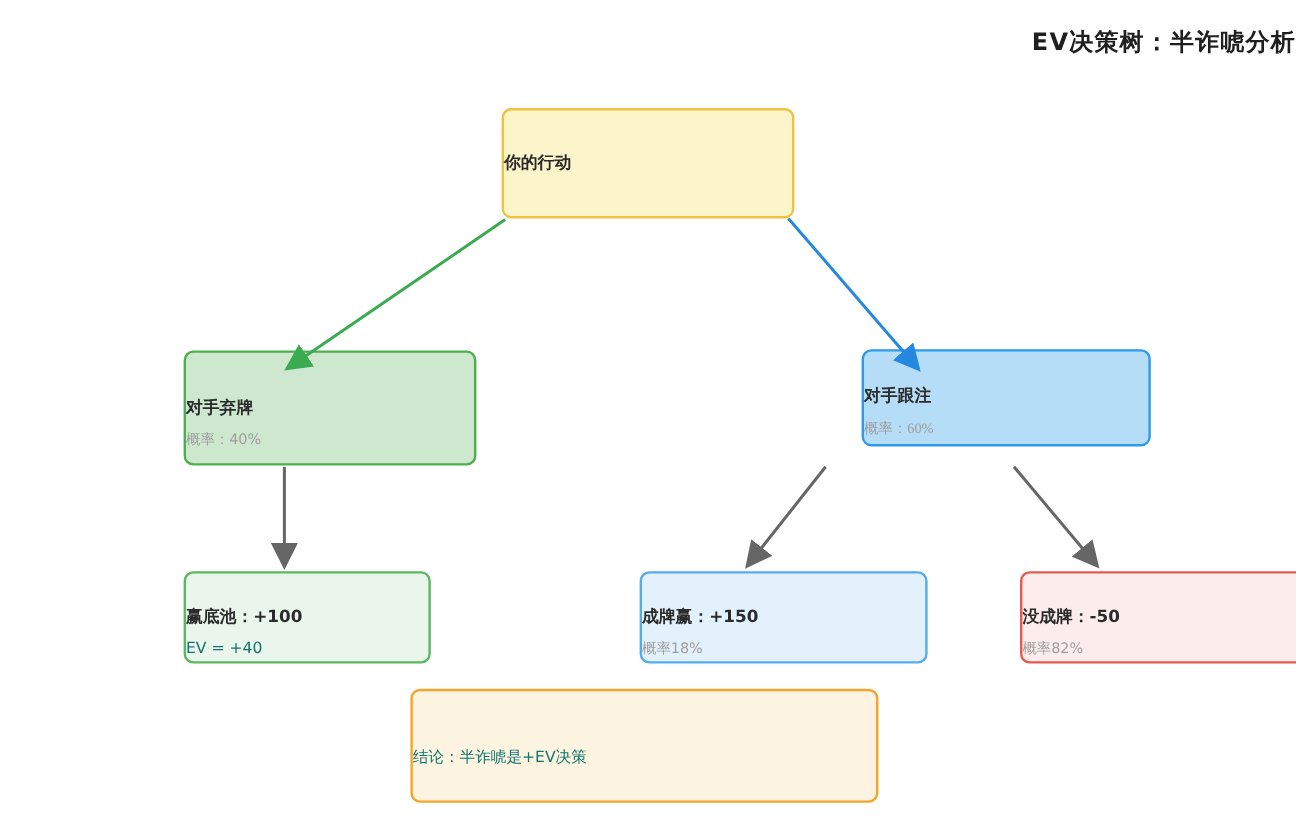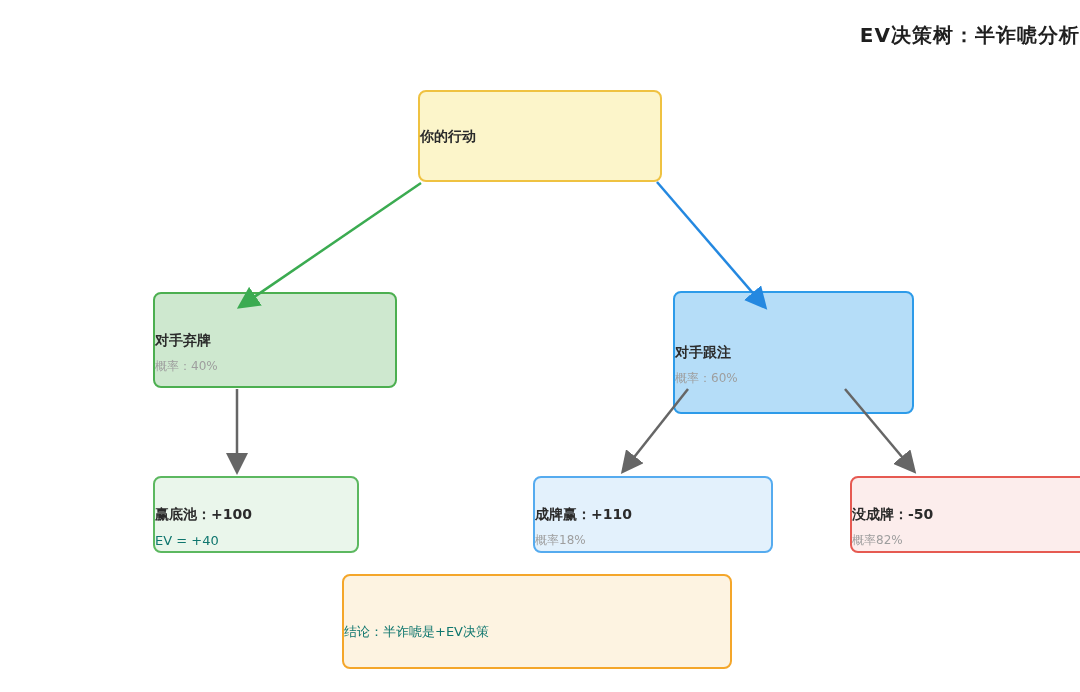--- a/index.html
+++ b/index.html
@@ -53,22 +53,22 @@
 
   #node-action {
     left: 418px; top: 90px; width: 244px; height: 92px;
     background: #fcf5ca; border: 2px solid #efc241;
   }
   #node-fold {
     left: 113px; top: 292px; width: 244px; height: 96px;
     background: #cee8cf; border: 2px solid #4caf50;
   }
   #node-call {
-    left: 633px; top: 291px; width: 241px; height: 123px;
-    background: #b5ddf8; border: 2px solid #2d9be9;
+    left: 678px; top: 291px; width: 241px; height: 81px;
+    background: #b5ddf8; border: 2px solid #2d9be9; font-family: Liberation Serif, serif;
   }
   #node-winpot {
     left: 113px; top: 476px; width: 206px; height: 77px;
     background: #eaf6eb; border: 2px solid #5cb860;
   }
   #node-madehand {
     left: 493px; top: 476px; width: 240px; height: 77px;
     background: #e3f1fc; border: 2px solid #55abef;
   }
   #node-missed {
@@ -110,21 +110,21 @@
     <div class="node-label">对手跟注</div>
     <div class="node-sub">概率：60%</div>
   </div>
 
   <div class="node two-line" id="node-winpot">
     <div class="node-label">赢底池：+100</div>
     <div class="node-sub green-text">EV = +40</div>
   </div>
 
   <div class="node two-line" id="node-madehand">
-    <div class="node-label">成牌赢：+110</div>
+    <div class="node-label">成牌赢：+150</div>
     <div class="node-sub">概率18%</div>
   </div>
 
   <div class="node two-line" id="node-missed">
     <div class="node-label">没成牌：-50</div>
     <div class="node-sub">概率82%</div>
   </div>
 
   <div class="node" id="node-total">
     <div class="node-sub green-text">结论：半诈唬是+EV决策</div>

